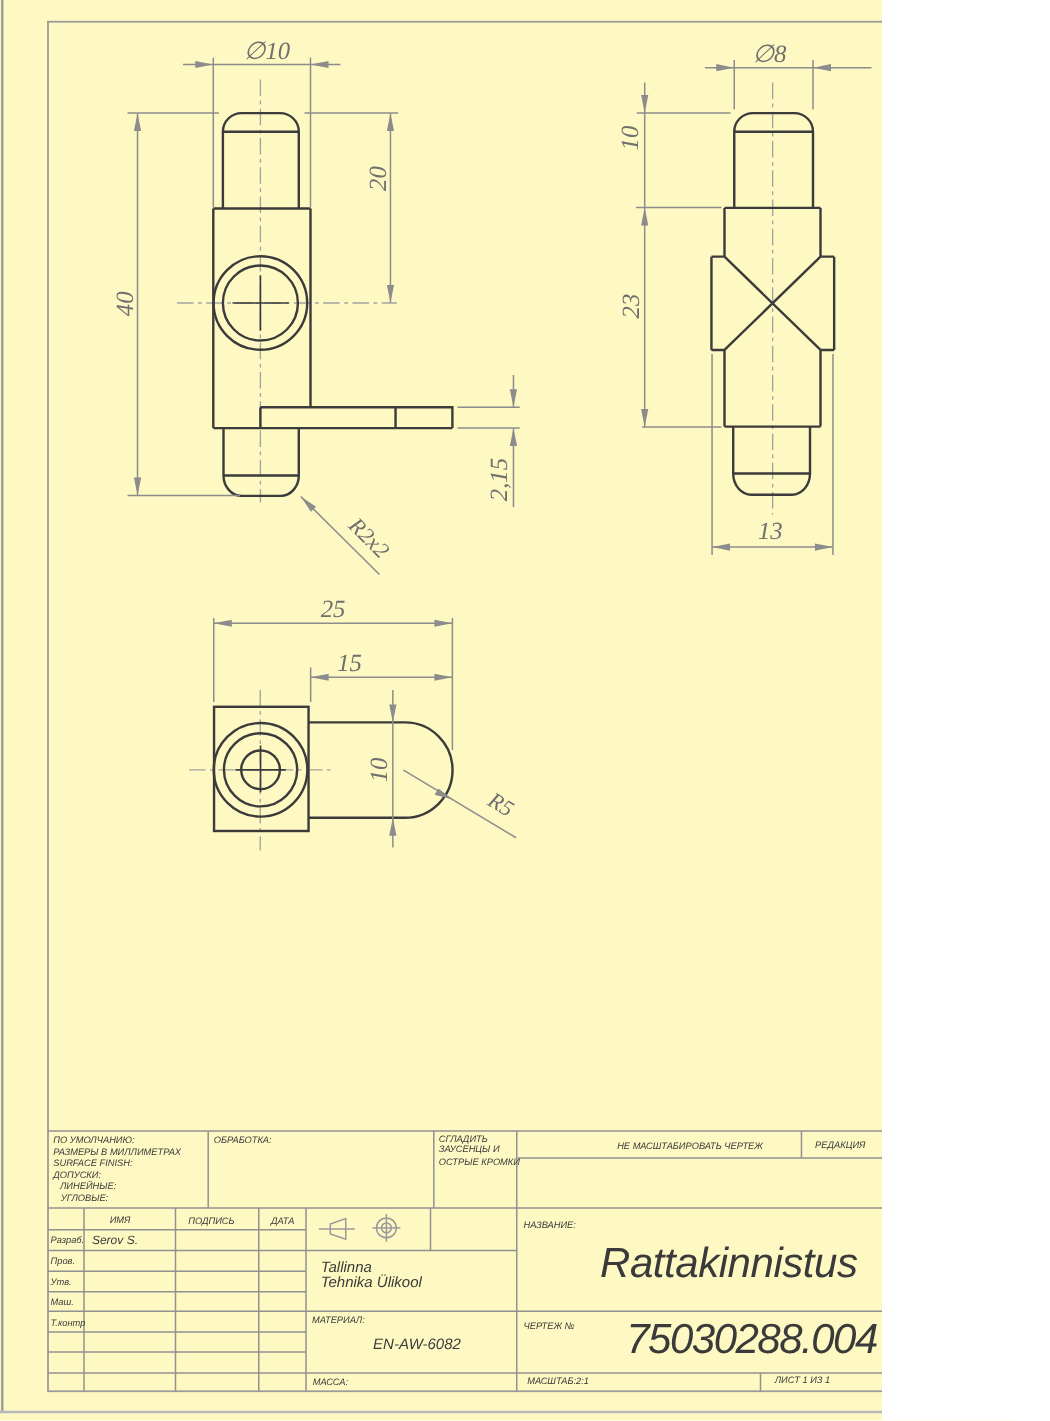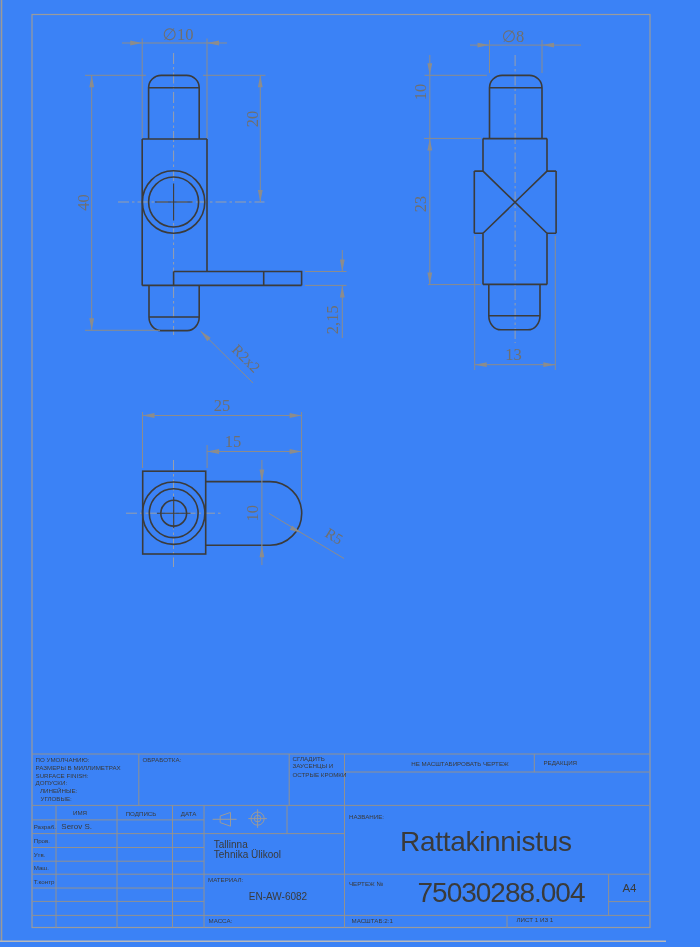--- a/index.html
+++ b/index.html
@@ -1,16 +1,16 @@
 <!DOCTYPE html>
 <html><head>
 <meta charset="utf-8">
 <style>
   html,body{margin:0;padding:0;background:#ffffff;}
-  #page{position:relative;width:700px;height:947px;background:#3b82f6;overflow:hidden;}
+  #page{position:relative;width:588px;height:947px;background:#fef9c3;overflow:hidden;font-style:italic;}
   svg{position:absolute;left:0;top:0;}
   text{font-family:"Liberation Sans",sans-serif;}
   .dim{font-family:"Liberation Serif",serif;fill:#6f6f6f;}
   .lbl{font-family:"Liberation Sans",sans-serif;fill:#3a3a3a;}
 </style>
 </head>
 <body>
 <div id="page">
 <svg width="700" height="947" viewBox="0 0 700 947">
 

